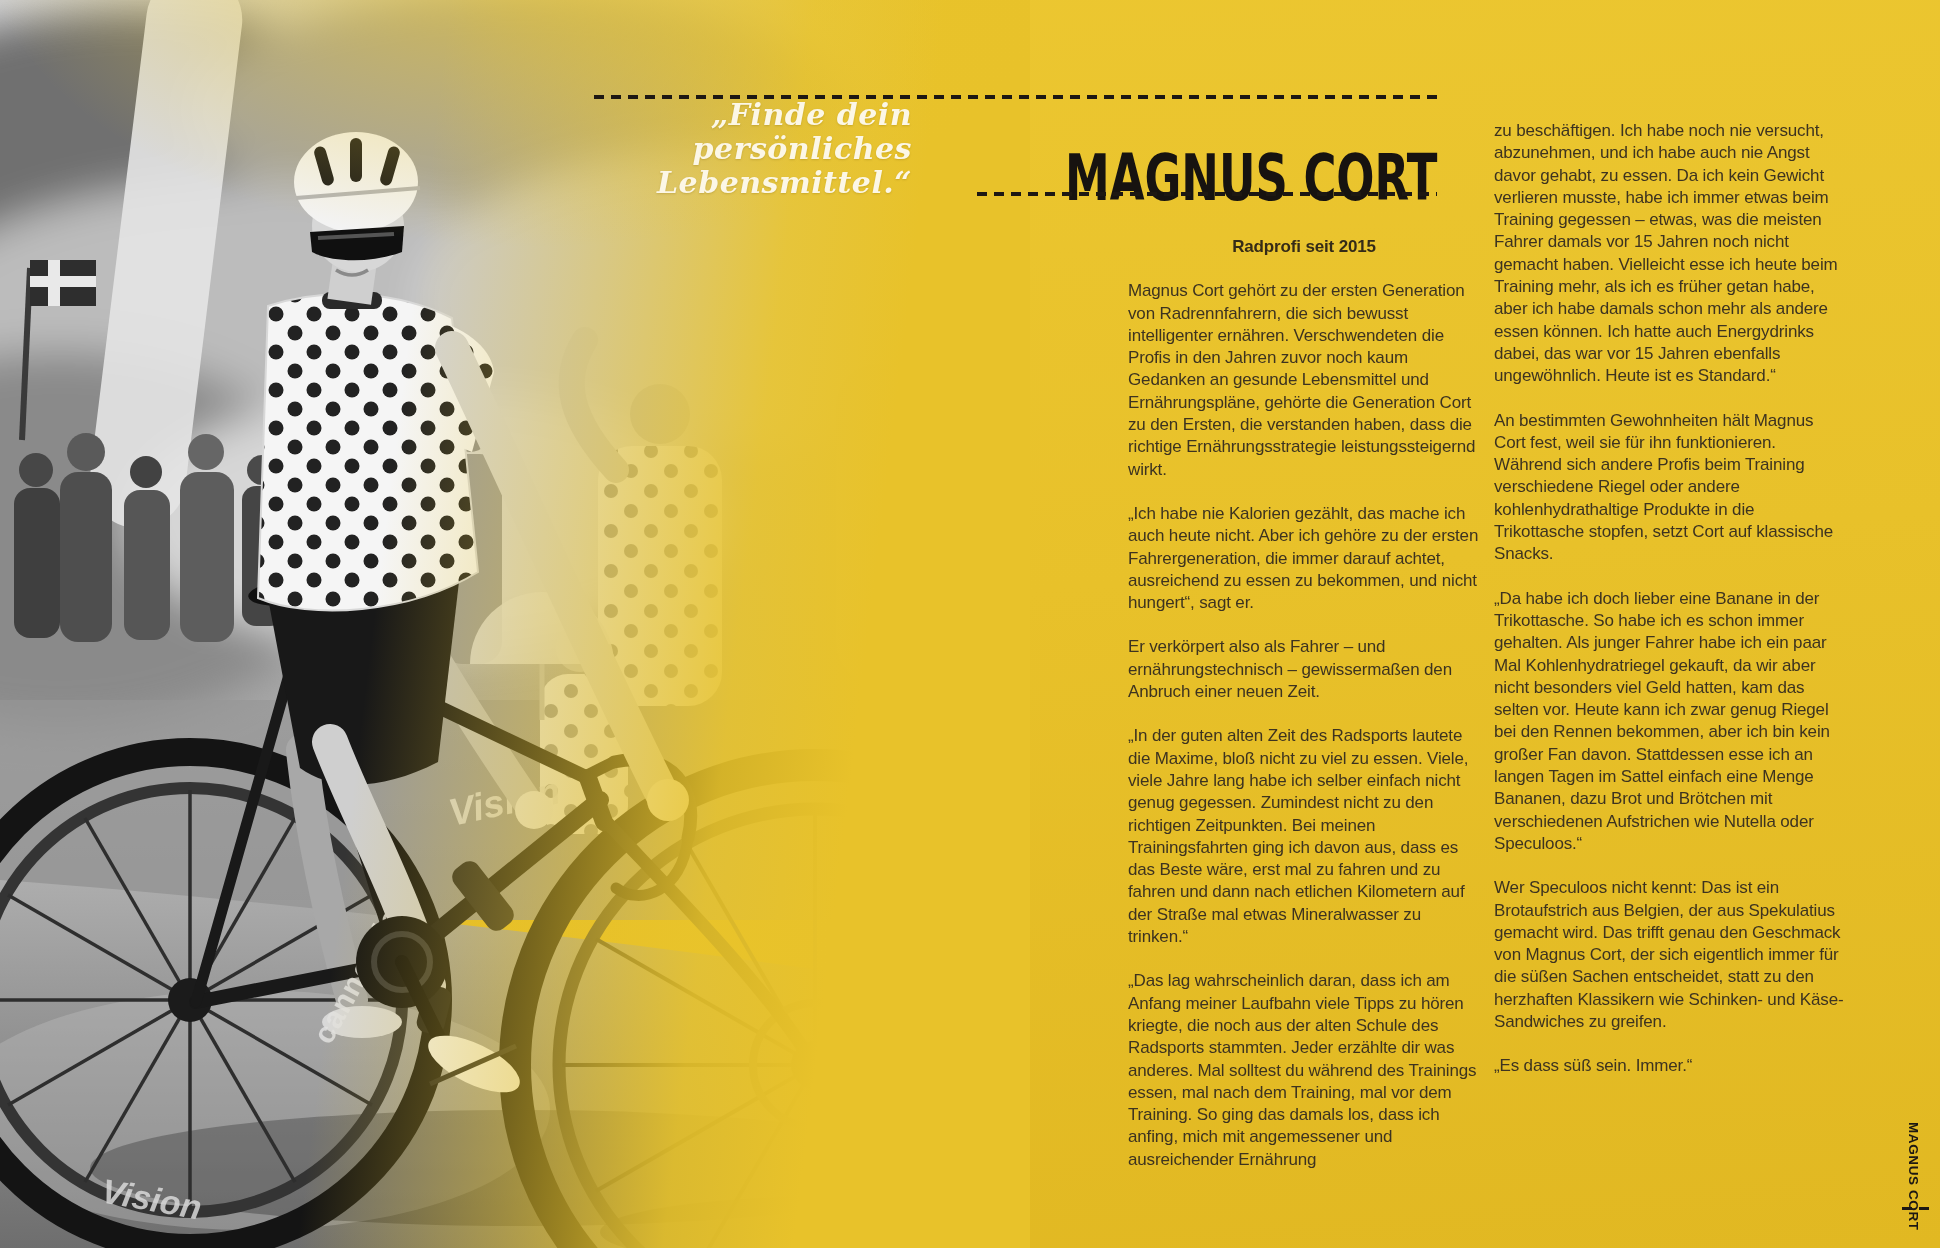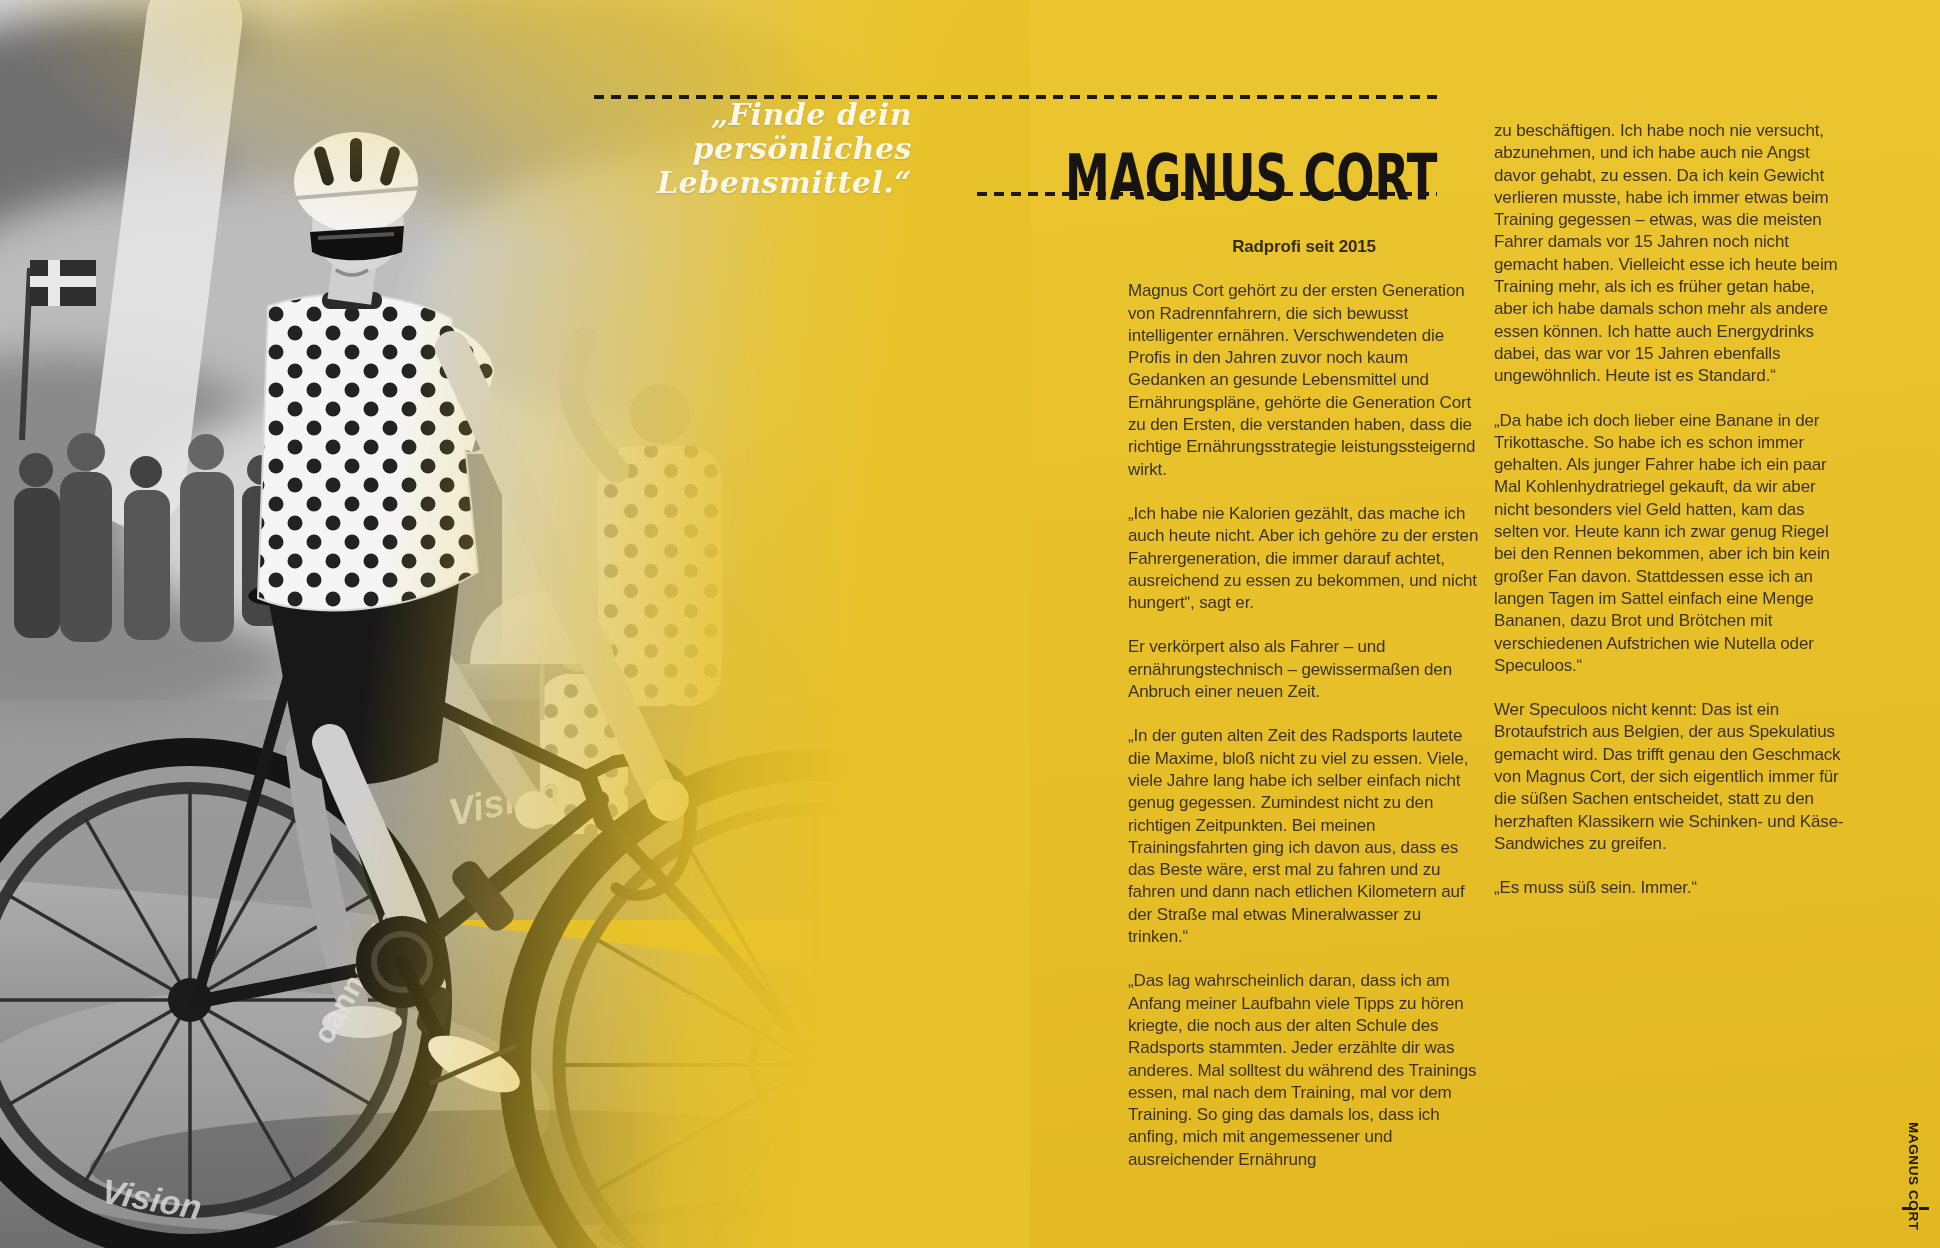--- a/index.html
+++ b/index.html
@@ -255,22 +255,23 @@
     <p class="kicker">Radprofi seit 2015</p>
     <p>Magnus Cort gehört zu der ersten Generation von Radrennfahrern, die sich bewusst intelligenter ernähren. Verschwendeten die Profis in den Jahren zuvor noch kaum Gedanken an gesunde Lebensmittel und Ernährungspläne, gehörte die Generation Cort zu den Ersten, die verstanden haben, dass die richtige Ernährungsstrategie leistungssteigernd wirkt.</p>
     <p>„Ich habe nie Kalorien gezählt, das mache ich auch heute nicht. Aber ich gehöre zu der ersten Fahrergeneration, die immer darauf achtet, ausreichend zu essen zu bekommen, und nicht hungert“, sagt er.</p>
     <p>Er verkörpert also als Fahrer – und ernährungstechnisch – gewissermaßen den Anbruch einer neuen Zeit.</p>
     <p>„In der guten alten Zeit des Radsports lautete die Maxime, bloß nicht zu viel zu essen. Viele, viele Jahre lang habe ich selber einfach nicht genug gegessen. Zumindest nicht zu den richtigen Zeitpunkten. Bei meinen Trainingsfahrten ging ich davon aus, dass es das Beste wäre, erst mal zu fahren und zu fahren und dann nach etlichen Kilometern auf der Straße mal etwas Mineralwasser zu trinken.“</p>
     <p>„Das lag wahrscheinlich daran, dass ich am Anfang meiner Laufbahn viele Tipps zu hören kriegte, die noch aus der alten Schule des Radsports stammten. Jeder erzählte dir was anderes. Mal solltest du während des Trainings essen, mal nach dem Training, mal vor dem Training. So ging das damals los, dass ich anfing, mich mit angemessener und ausreichender Ernährung</p>
   </section>
 
   <section class="col col2">
     <p>zu beschäftigen. Ich habe noch nie versucht, abzunehmen, und ich habe auch nie Angst davor gehabt, zu essen. Da ich kein Gewicht verlieren musste, habe ich immer etwas beim Training gegessen – etwas, was die meisten Fahrer damals vor 15 Jahren noch nicht gemacht haben. Vielleicht esse ich heute beim Training mehr, als ich es früher getan habe, aber ich habe damals schon mehr als andere essen können. Ich hatte auch Energydrinks dabei, das war vor 15 Jahren ebenfalls ungewöhnlich. Heute ist es Standard.“</p>
+    <p>An bestimmten Gewohnheiten hält Magnus Cort fest, weil sie für ihn funktionieren. Während sich andere Profis beim Training verschiedene Riegel oder andere kohlenhydrathaltige Produkte in die Trikottasche stopfen, setzt Cort auf klassische Snacks.</p>
     <p>„Da habe ich doch lieber eine Banane in der Trikottasche. So habe ich es schon immer gehalten. Als junger Fahrer habe ich ein paar Mal Kohlenhydratriegel gekauft, da wir aber nicht besonders viel Geld hatten, kam das selten vor. Heute kann ich zwar genug Riegel bei den Rennen bekommen, aber ich bin kein großer Fan davon. Stattdessen esse ich an langen Tagen im Sattel einfach eine Menge Bananen, dazu Brot und Brötchen mit verschiedenen Aufstrichen wie Nutella oder Speculoos.“</p>
     <p>Wer Speculoos nicht kennt: Das ist ein Brotaufstrich aus Belgien, der aus Spekulatius gemacht wird. Das trifft genau den Geschmack von Magnus Cort, der sich eigentlich immer für die süßen Sachen entscheidet, statt zu den herzhaften Klassikern wie Schinken- und Käse-Sandwiches zu greifen.</p>
-    <p>„Es muss süß sein. Immer.“</p>
+    <p>„Es dass süß sein. Immer.“</p>
   </section>
 
   <span class="vert-tab">MAGNUS CORT</span>
   <span class="mini-dash"></span>
   <span class="pagenum">229</span>
 
 </div>
 
 </body></html>

